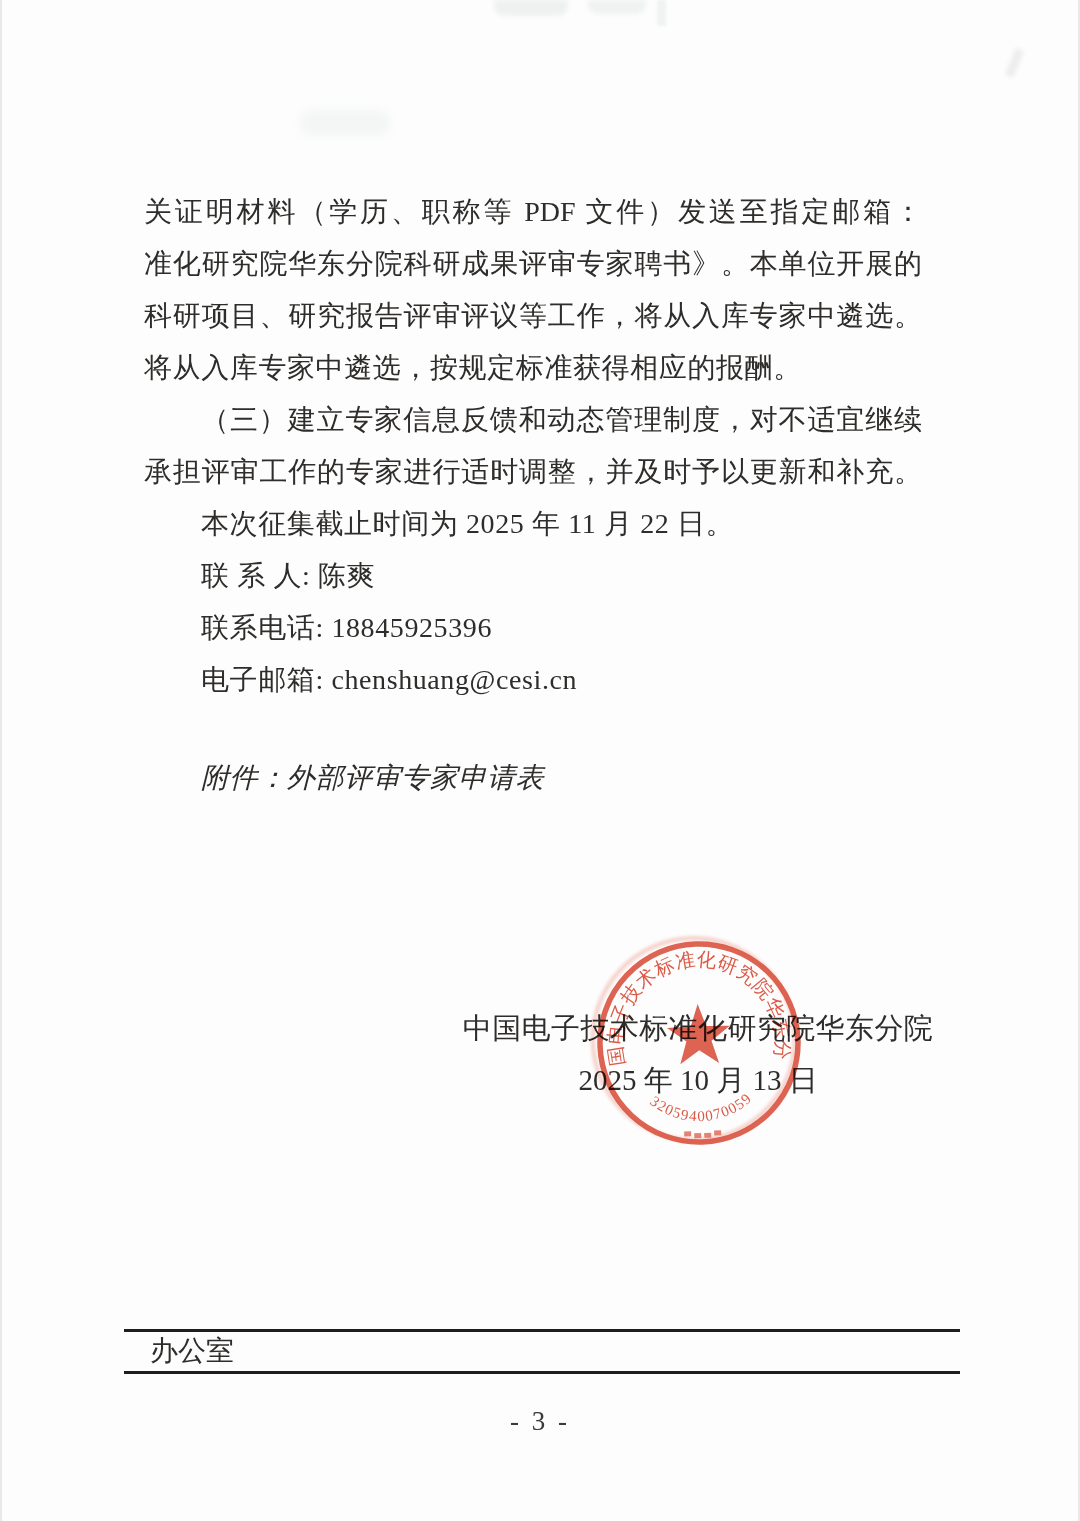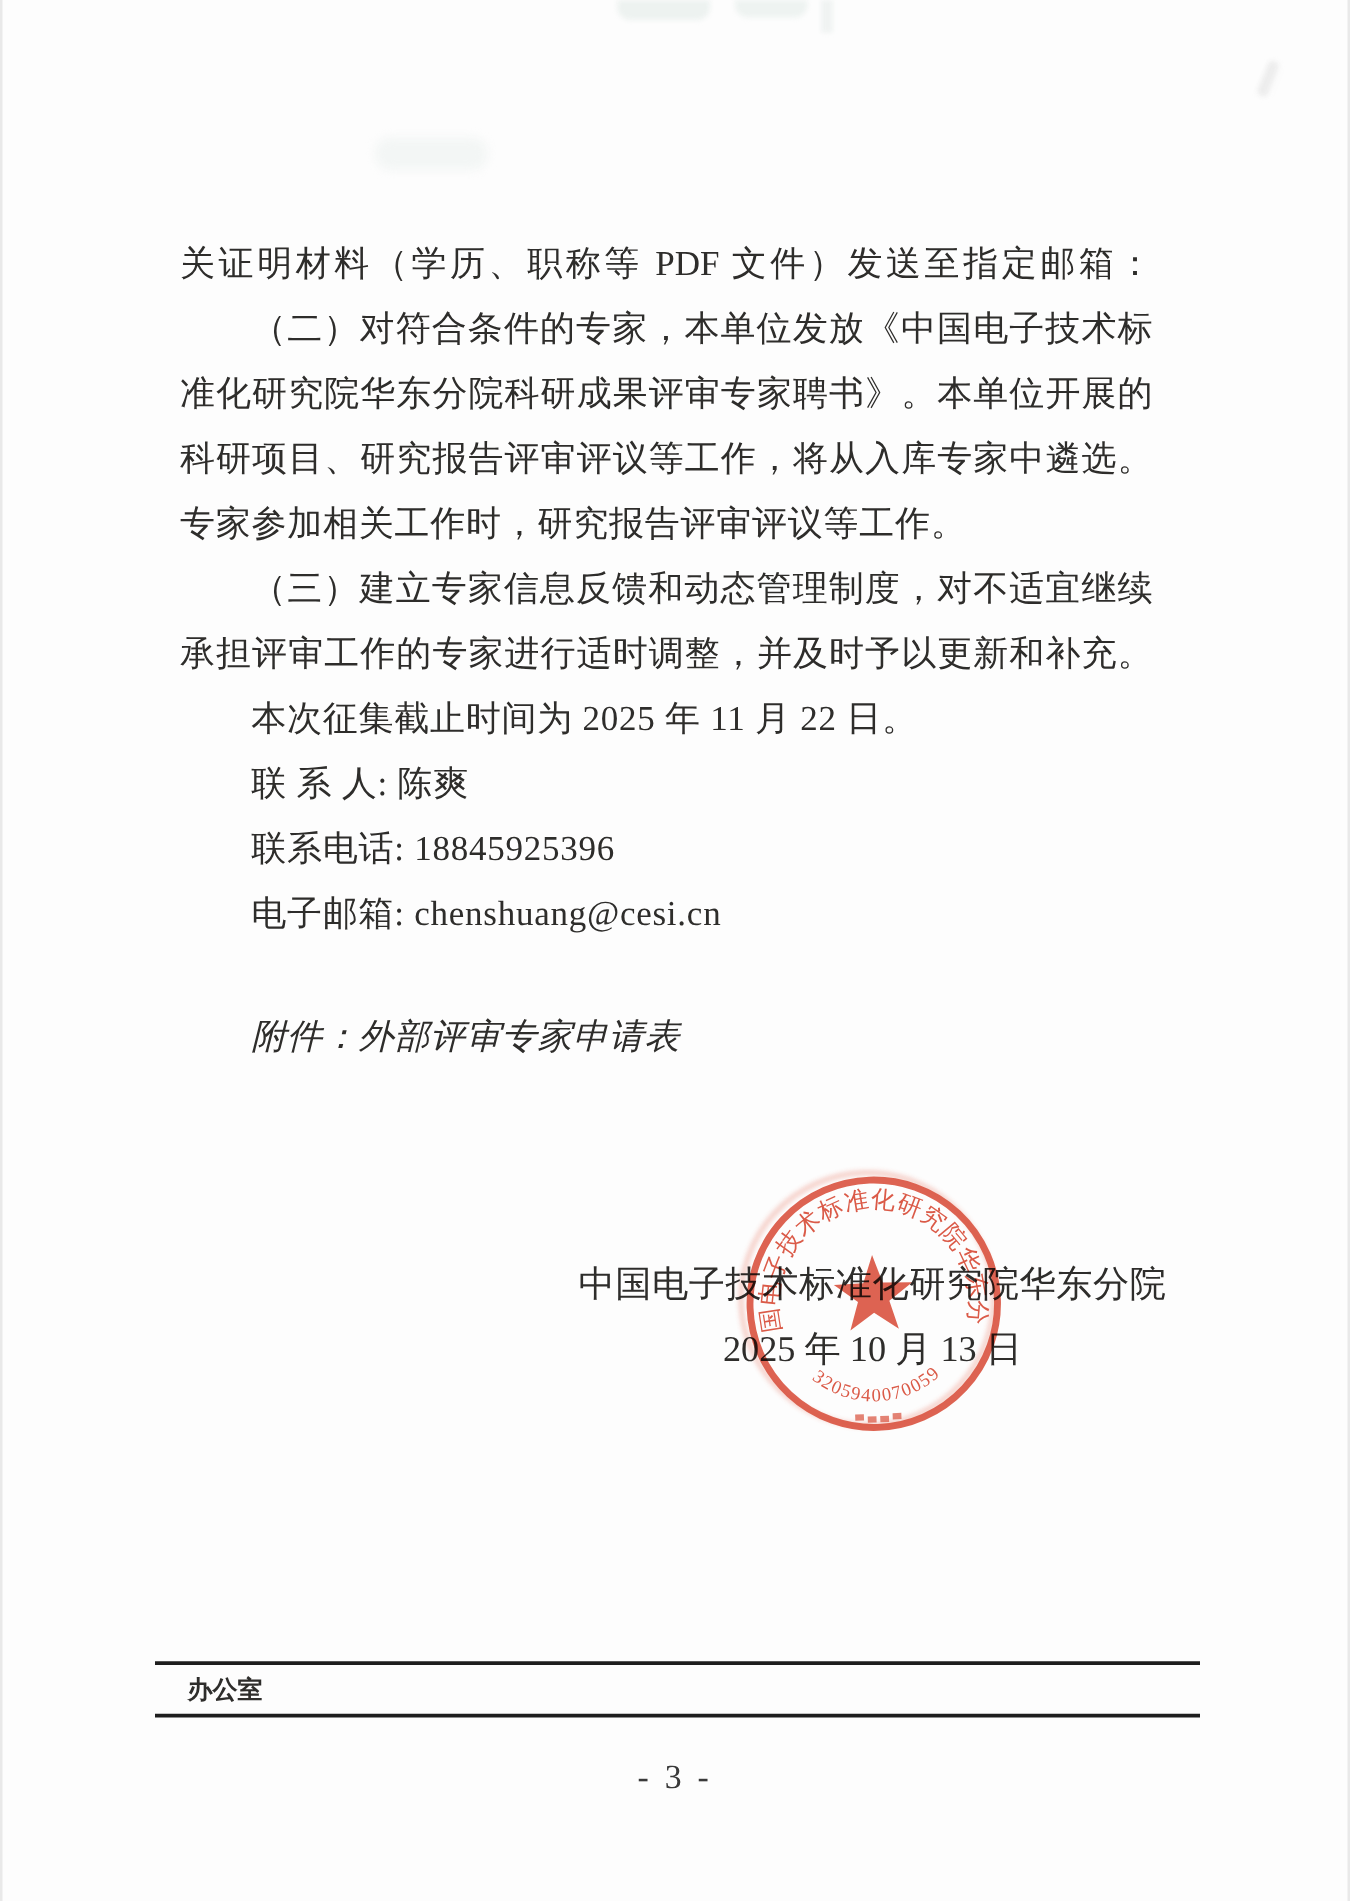--- a/index.html
+++ b/index.html
@@ -45,22 +45,21 @@
     pointer-events:none;
   }
 
   
   .footer-rule{position:absolute;left:122px;width:836px;height:3px;background:#1e1e1e;}
   .rule-top{top:1329px;}
   .rule-bottom{top:1371px;}
   .footer-row{
     position:absolute;left:122px;top:1331px;width:836px;height:40px;
     display:flex;justify-content:flex-start;align-items:center;
-    font-size:20px;
-    font-weight:bold;
+    font-size:28px;
   }
   .footer-issuer{padding-left:26px;}
   .footer-date{padding-right:36px;}
 
   .page-number{
     position:absolute;left:0;top:1406px;width:100%;
     text-align:center;font-size:27px;letter-spacing:3px;color:#3a3a3a;
   }
 </style>
 </head>
@@ -69,24 +68,23 @@
 <div class="page">
 
   <div class="smudge smudge-a"></div>
   <div class="smudge smudge-b"></div>
   <div class="smudge smudge-c"></div>
   <div class="smudge smudge-d"></div>
   <div class="smudge smudge-e"></div>
 
   <div class="doc-body">
     <p class="ln jfull">关证明材料（学历、职称等 PDF 文件）发送至指定邮箱：</p>
-    <p class="ln indent jfull">（二）对符合条件的专家，本单位发放《中国电子技术标</p>
     <p class="ln jfull">准化研究院华东分院科研成果评审专家聘书》。本单位开展的</p>
     <p class="ln jfull">科研项目、研究报告评审评议等工作，将从入库专家中遴选。</p>
-    <p class="ln">专家参加相关工作时，研究报告评审评议等工作。</p>
+    <p class="ln">将从入库专家中遴选，按规定标准获得相应的报酬。</p>
     <p class="ln indent jfull">（三）建立专家信息反馈和动态管理制度，对不适宜继续</p>
     <p class="ln jfull">承担评审工作的专家进行适时调整，并及时予以更新和补充。</p>
     <p class="ln indent">本次征集截止时间为 2025 年 11 月 22 日。</p>
     <p class="ln indent">联 系 人: 陈爽</p>
     <p class="ln indent">联系电话: 18845925396</p>
     <p class="ln indent">电子邮箱: chenshuang@cesi.cn</p>
     <p class="ln indent gap-before">附件：外部评审专家申请表</p>
   </div>
 
   <div class="signature">

